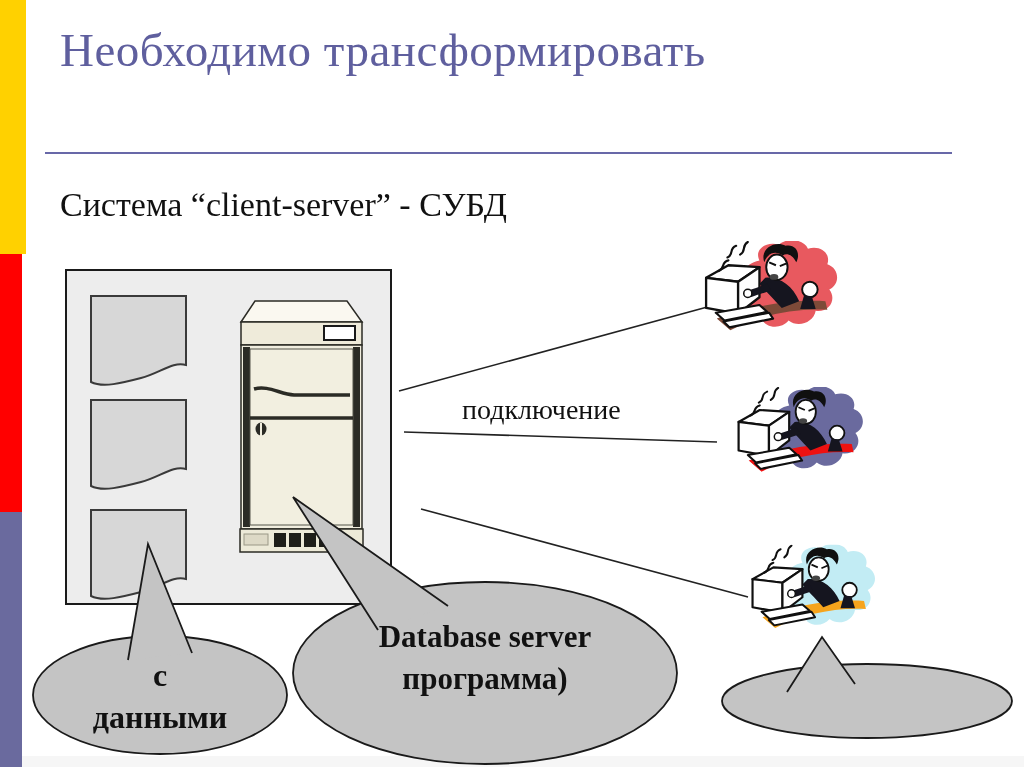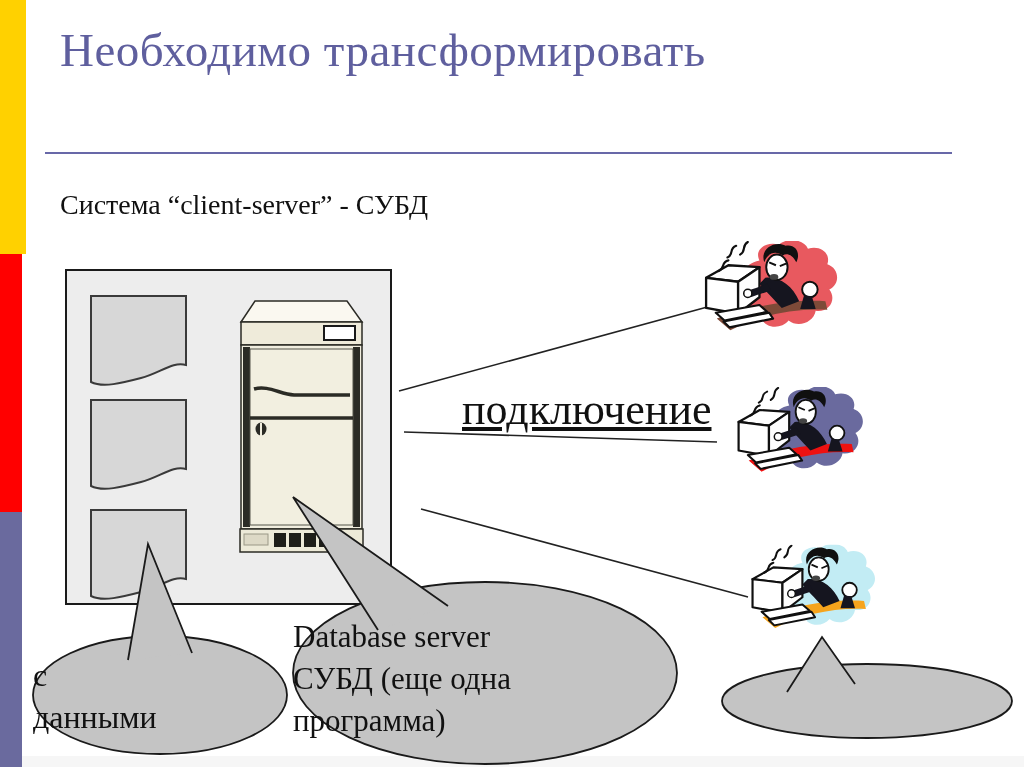--- a/index.html
+++ b/index.html
@@ -10,28 +10,28 @@
   .bar{position:absolute;left:0;}
   .bar-yellow{top:0;width:26px;height:254px;background:#FFD100;}
   .bar-red{top:254px;width:22px;height:258px;background:#FF0000;}
   .bar-purple{top:512px;width:22px;height:255px;background:#6A6A9E;}
   .bottom-strip{left:22px;top:756px;width:1002px;height:11px;background:#F6F6F6;}
   
   .title{left:60px;top:18px;width:920px;font-size:47px;line-height:64px;color:#5F5F9E;
          font-weight:400;letter-spacing:.5px;font-family:Liberation Serif, serif;}
   .title span{display:block;}
   .title-rule{left:45px;top:152px;width:907px;height:2px;background:#6868A8;}
-  .subtitle{left:60px;top:185px;width:860px;font-size:28px;line-height:40px;color:#111;}
+  .subtitle{left:60px;top:185px;width:860px;font-size:34px;line-height:40px;color:#111;}
   
   .big-box{left:65px;top:269px;width:327px;height:336px;background:#EDEDED;
            border:2px solid #1A1A1A;box-sizing:border-box;}
   .overlay{left:0;top:0;width:1024px;height:767px;pointer-events:none;}
-  .lbl-connection{left:462px;top:392px;width:210px;text-align:right;font-size:44px;
-                  line-height:36px;color:#111;text-decoration:underline;}
-  .callout-text{color:#111;}
+  .lbl-connection{left:462px;top:392px;width:210px;text-align:left;font-size:28px;
+                  line-height:36px;color:#111;}
+  .callout-text{text-align:center;color:#111;font-weight:bold;}
   .callout-text div{display:block;}
   .ct-files{left:33px;top:654px;width:254px;font-size:32px;line-height:42px;}
   .ct-db{left:293px;top:616px;width:384px;font-size:31px;line-height:42px;}
   .ct-apps{left:722px;top:683px;width:290px;font-size:33px;line-height:38px;}
 </style>
 </head>
 <body>
 
 <div class="slide">
 
@@ -143,18 +143,17 @@
     <use href="#client-clipart" style="--blob: #C2ECF4; --desk: #F6A41C;"></use>
   </svg>
 
   <div class="abs callout-text ct-files">
     <div>с</div>
     <div>данными</div>
   </div>
 
   <div class="abs callout-text ct-db">
     <div>Database server</div>
-    <div>СУБД (еще одна</div>
     <div>программа)</div>
   </div>
 
 
 </div>
 
 </body></html>

